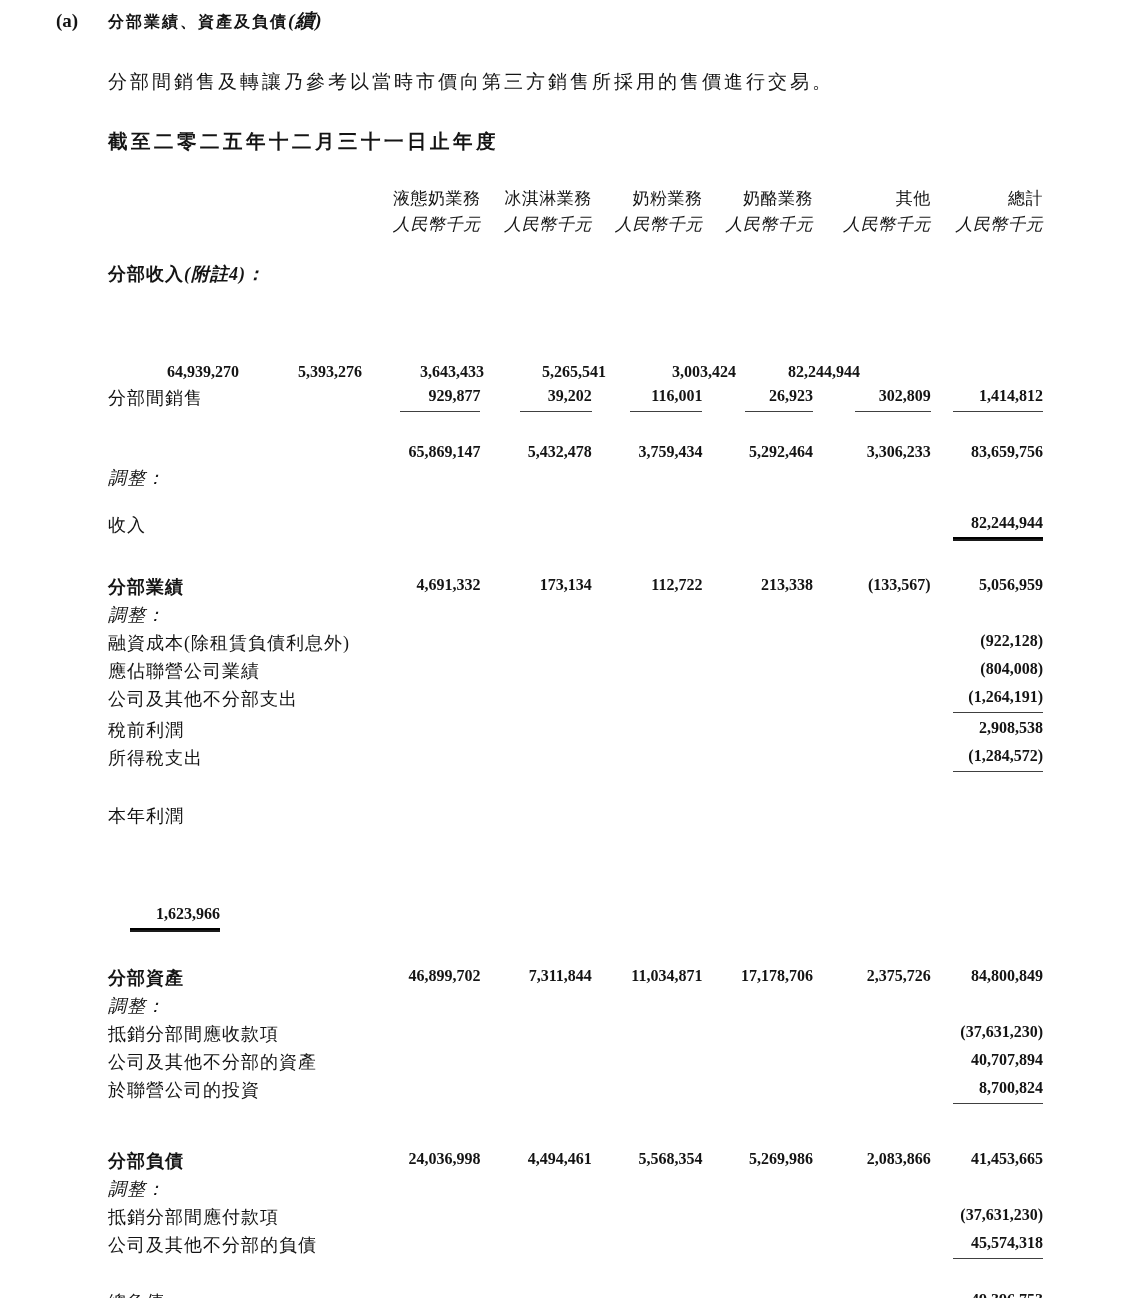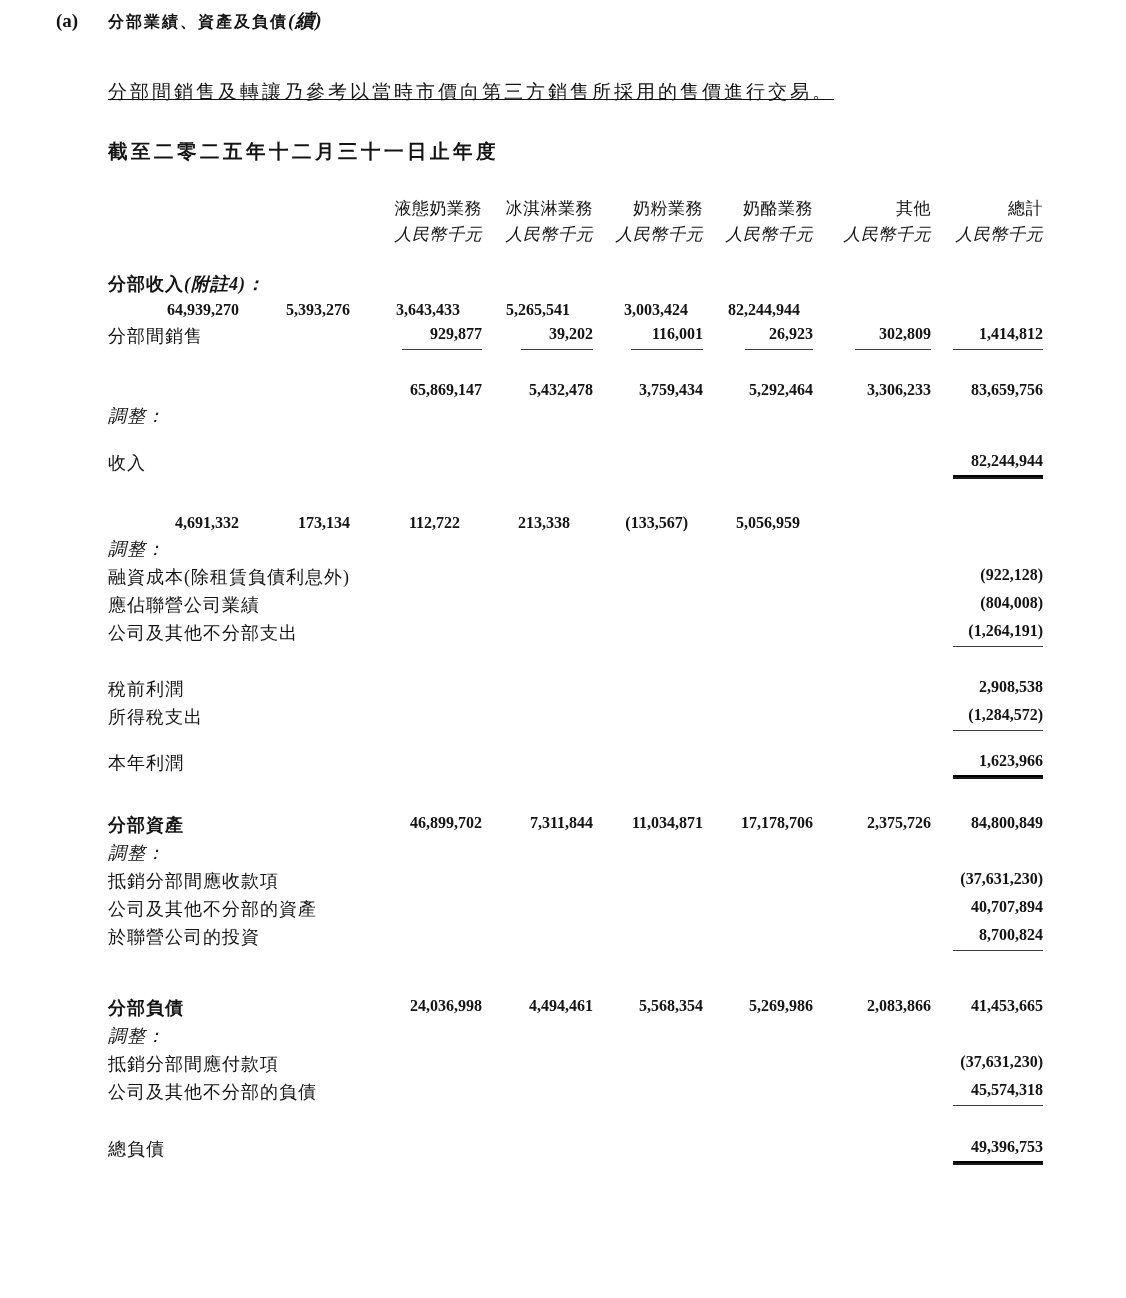--- a/index.html
+++ b/index.html
@@ -12,35 +12,34 @@
   }
   .page { padding: 8px 0 0 56px; width: 1126px; }
 
   
   .heading { display: flex; align-items: baseline; }
   .h-marker { width: 52px; font-weight: 700; font-size: 19px; }
   .h-title  { font-weight: 700; font-size: 16px; letter-spacing: 2px; }
   .h-suffix { font-weight: 700; font-style: italic; font-size: 19px; letter-spacing: 1px; }
 
   .intro {
-    margin: 45px 0 0 52px;
+    margin: 35px 0 0 52px;
     font-size: 19px;
     letter-spacing: 3px;
-    text-decoration: underline;
   }
   .period {
     margin: 33px 0 0 52px;
     font-size: 19.5px;
     font-weight: 700;
     letter-spacing: 3.5px;
   }
 
   
   .seg-table { margin: 30px 0 0 52px; width: 935px; }
-  .trow { display: flex; }
+  .trow { display: flex; gap: 12px; }
   .tlabel {
     width: 243px;
     font-size: 18px;
     letter-spacing: 1px;
     line-height: 28px;
     flex-shrink: 0;
   }
   .tlabel.bold { font-weight: 700; }
   .tlabel.italic { font-style: italic; }
   .lbl-suffix { font-style: italic; font-weight: 700; }
@@ -228,20 +227,21 @@
           </div>
           <div class="cell c4">
             <span class="num"></span>
           </div>
           <div class="cell c5">
             <span class="num">82,244,944</span>
             <div class="rule2" style="width: 90px;"></div>
           </div>
         </div>
         <div class="trow" style="margin-top: 30px;">
+          <div class="tlabel bold">分部業績</div>
           <div class="cell c0">
             <span class="num">4,691,332</span>
           </div>
           <div class="cell c1">
             <span class="num">173,134</span>
           </div>
           <div class="cell c2">
             <span class="num">112,722</span>
           </div>
           <div class="cell c3">
@@ -332,21 +332,21 @@
             <span class="num"></span>
           </div>
           <div class="cell c4">
             <span class="num"></span>
           </div>
           <div class="cell c5">
             <span class="num">(1,264,191)</span>
             <div class="rule1" style="width: 90px;"></div>
           </div>
         </div>
-        <div class="trow" style="margin-top: 25px;">
+        <div class="trow" style="">
           <div class="tlabel">稅前利潤</div>
           <div class="cell c0">
             <span class="num"></span>
           </div>
           <div class="cell c1">
             <span class="num"></span>
           </div>
           <div class="cell c2">
             <span class="num"></span>
           </div>
@@ -375,21 +375,21 @@
             <span class="num"></span>
           </div>
           <div class="cell c4">
             <span class="num"></span>
           </div>
           <div class="cell c5">
             <span class="num">(1,284,572)</span>
             <div class="rule1" style="width: 90px;"></div>
           </div>
         </div>
-        <div class="trow" style="margin-top: 15px;">
+        <div class="trow" style="margin-top: 27px; flex-direction: column;">
           <div class="tlabel">本年利潤</div>
           <div class="cell c0">
             <span class="num"></span>
           </div>
           <div class="cell c1">
             <span class="num"></span>
           </div>
           <div class="cell c2">
             <span class="num"></span>
           </div>

